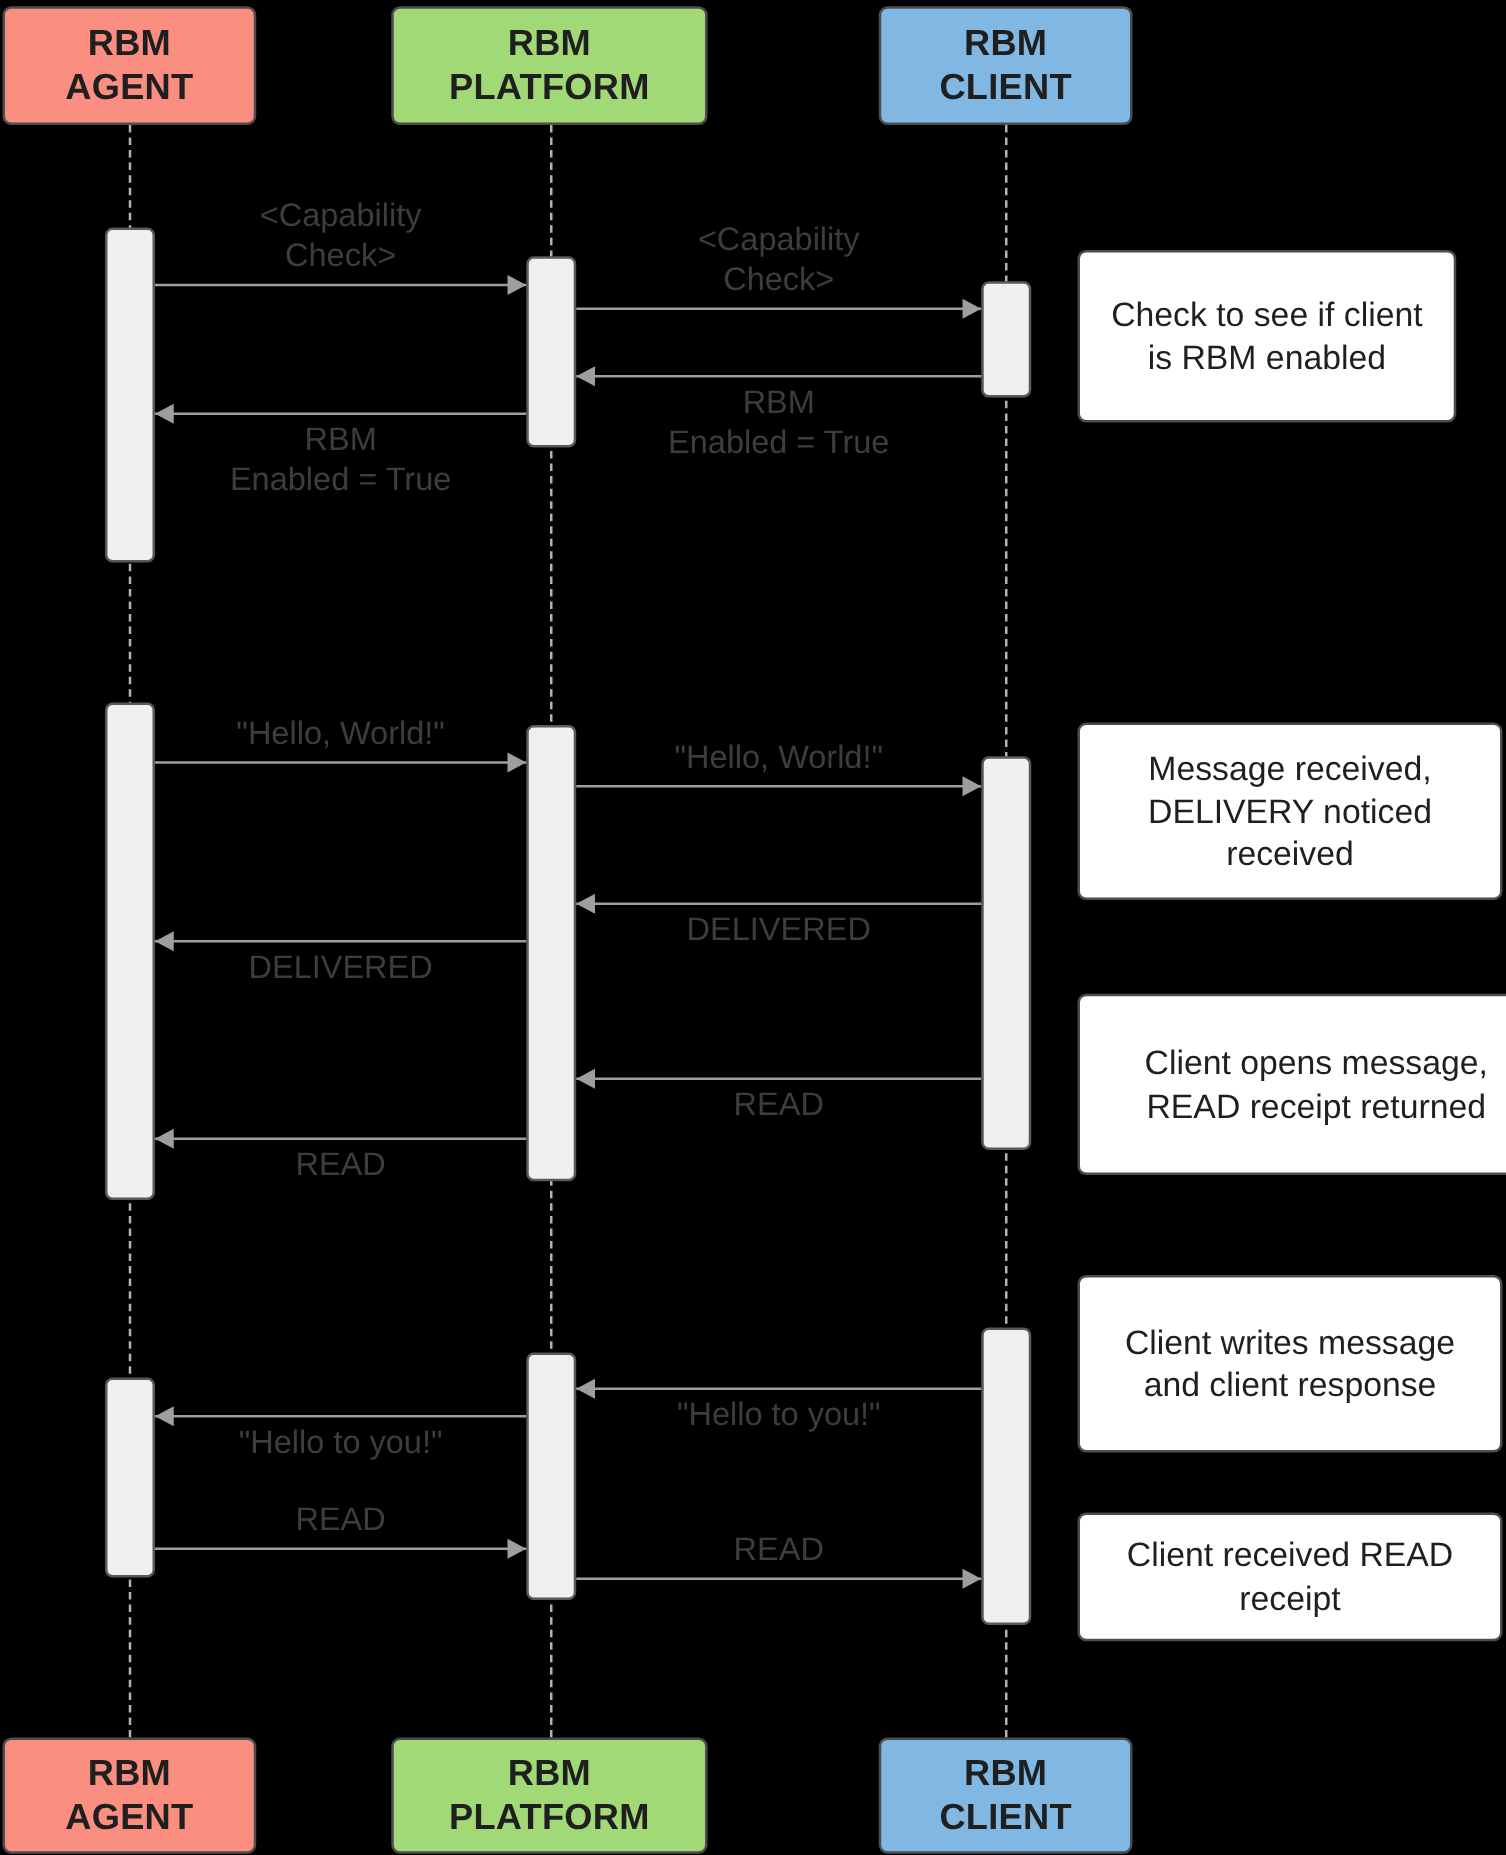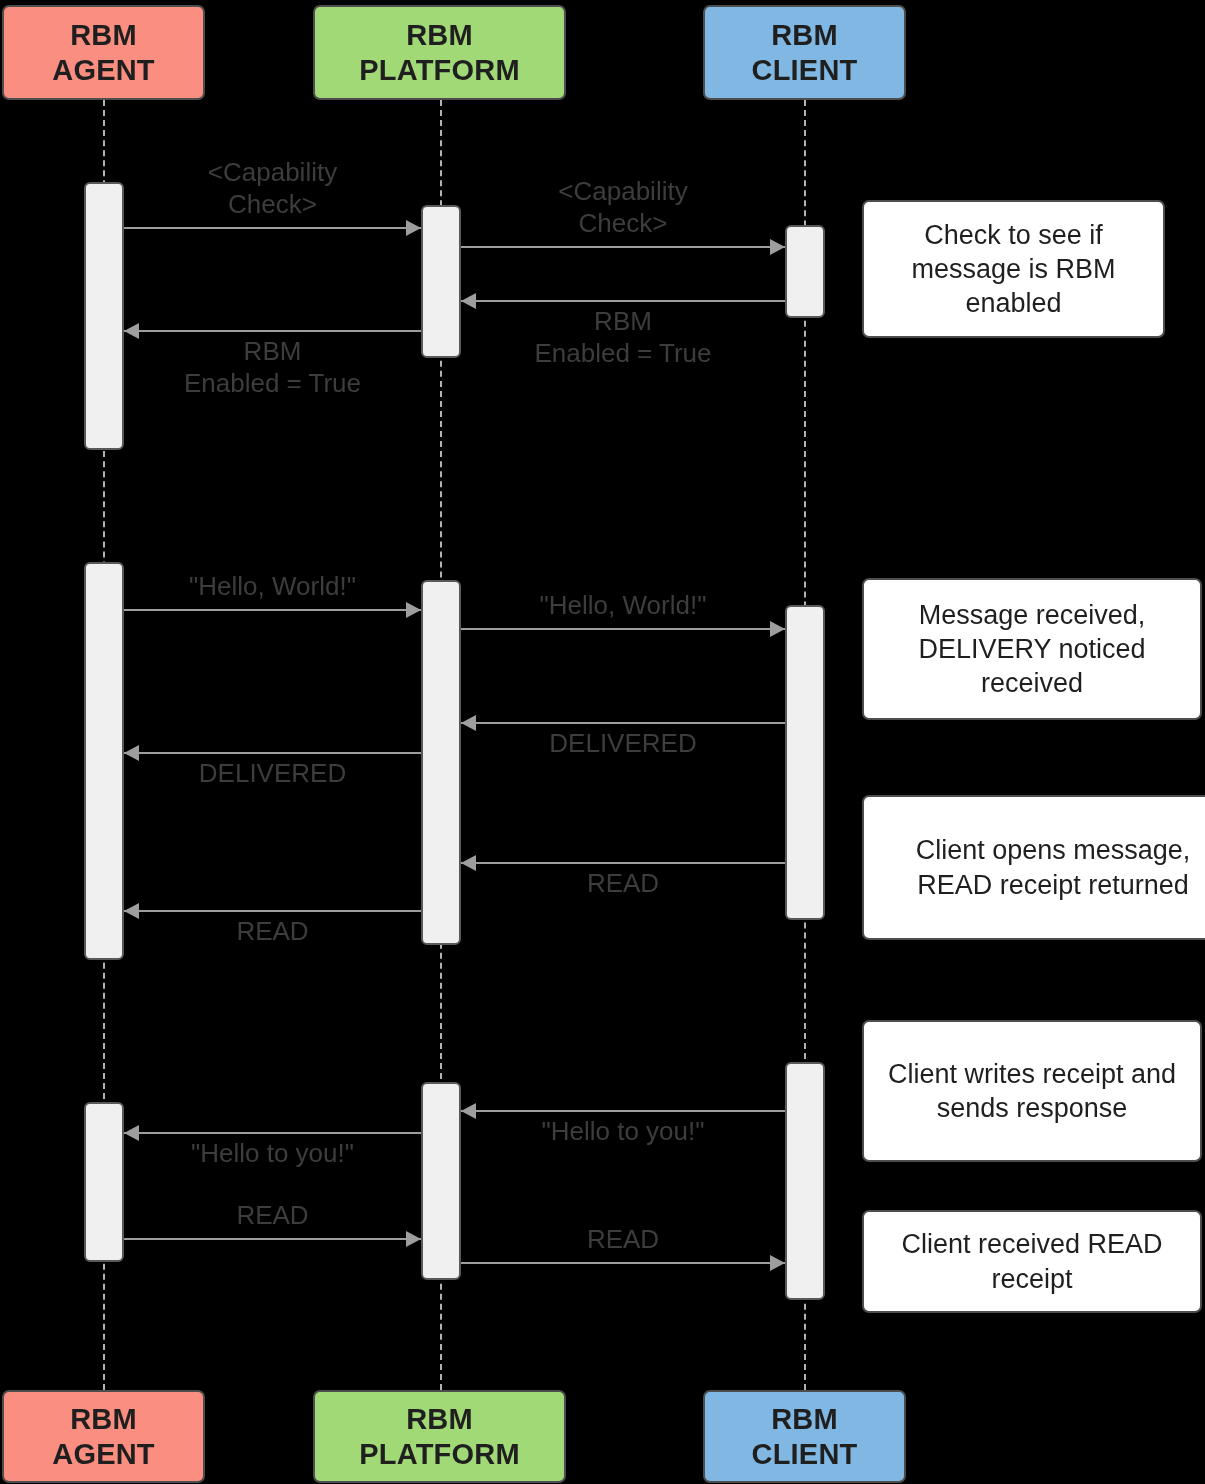--- a/index.html
+++ b/index.html
@@ -161,30 +161,30 @@
       <div class="msg-line" style="left: 124px; top: 1238px; width: 297px;"></div>
       <div class="arrow-head right" style="top: 1231px; left: 406px;"></div>
       <div class="msg-label" style="left: 124px; width: 297px; top: 1200px;">READ</div>
       <div class="msg-line" style="left: 461px; top: 1262px; width: 324px;"></div>
       <div class="arrow-head right" style="top: 1255px; left: 770px;"></div>
       <div class="msg-label" style="left: 461px; width: 324px; top: 1224px;">READ</div>
     </div>
 
   <div id="notes">
       <div class="note-box" style="left: 862px; top: 200px; width: 303px; height: 138px;">
-        <span>Check to see if message is RBM enabled</span>
+        <span>Check to see if client is RBM enabled</span>
       </div>
       <div class="note-box" style="left: 862px; top: 578px; width: 340px; height: 142px;">
         <span>Message received, DELIVERY noticed received</span>
       </div>
       <div class="note-box" style="left: 862px; top: 795px; width: 382px; height: 145px;">
         <span>Client opens message, READ receipt returned</span>
       </div>
       <div class="note-box" style="left: 862px; top: 1020px; width: 340px; height: 142px;">
-        <span>Client writes receipt and sends response</span>
+        <span>Client writes message and client response</span>
       </div>
       <div class="note-box" style="left: 862px; top: 1210px; width: 340px; height: 103px; justify-content: flex-end;">
         <span>Client received READ receipt</span>
       </div>
     </div>
 
   <div id="header-actors">
       <div class="actor-box" style="left: 2px; top: 5px; width: 203px; height: 95px; background: rgb(250, 142, 129);">
         <span class="ln">RBM</span>
         <span class="ln">AGENT</span>

